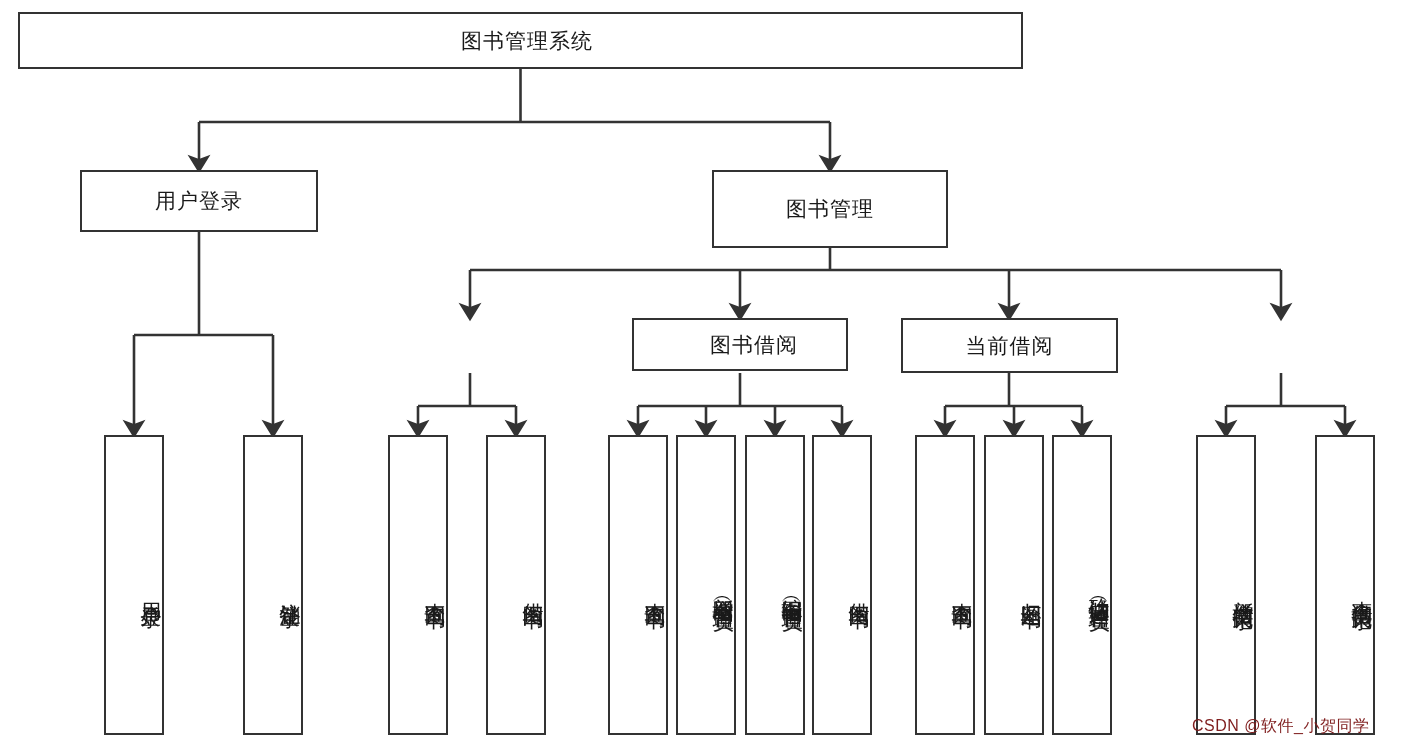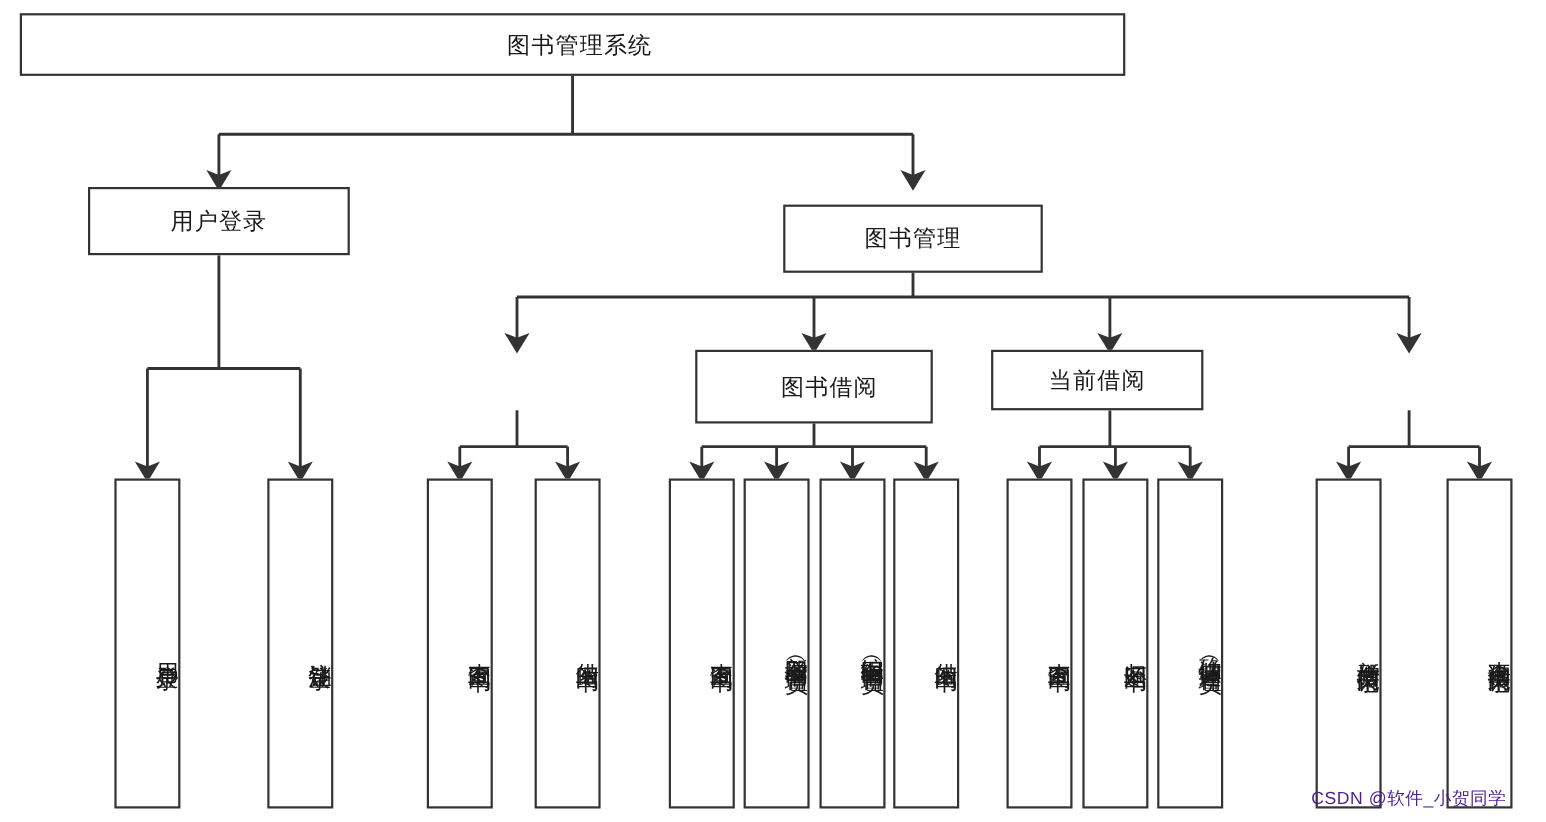--- a/index.html
+++ b/index.html
@@ -50,21 +50,21 @@
     position: absolute;
     left: 0;
     top: 0;
     width: 1405px;
     height: 747px;
     pointer-events: none;
   }
   .watermark {
     position: absolute;
     font-size: 16px;
-    color: #4c1d95;
+    color: #7f1d1d;
     white-space: nowrap;
     letter-spacing: 0.5px;
   }
 </style>
 </head>
 <body>
 
 <div id="canvas">
 
   <svg class="links" viewBox="0 0 1405 747">
@@ -119,28 +119,28 @@
     </g>
   </svg>
 
   <div class="node horiz" style="left:18px; top:12px; width:1005px; height:57px;padding-left:13px;">
     <span>图书管理系统</span>
   </div>
 
   <div class="node horiz" style="left:80px; top:170px; width:238px; height:62px;">
     <span>用户登录</span>
   </div>
-  <div class="node horiz" style="left:712px; top:186px; width:236px; height:62px;align-items:center;">
+  <div class="node horiz" style="left:712px; top:170px; width:236px; height:78px;align-items:center;">
     <span>图书管理</span>
   </div>
 
-  <div class="node horiz" style="left:632px; top:318px; width:216px; height:67px;padding-left:28px;">
+  <div class="node horiz" style="left:632px; top:318px; width:216px; height:53px;padding-left:28px;">
     <span>图书借阅</span>
   </div>
-  <div class="node horiz" style="left:901px; top:318px; width:193px; height:55px;">
+  <div class="node horiz" style="left:901px; top:318px; width:217px; height:55px;">
     <span>当前借阅</span>
   </div>
 
   <div class="node vert" style="left:104px; top:435px; width:60px; height:300px;">
     <span>用户登录</span>
   </div>
   <div class="node vert" style="left:243px; top:435px; width:60px; height:300px;">
     <span>注销登录</span>
   </div>
   <div class="node vert" style="left:388px; top:435px; width:60px; height:300px;">

